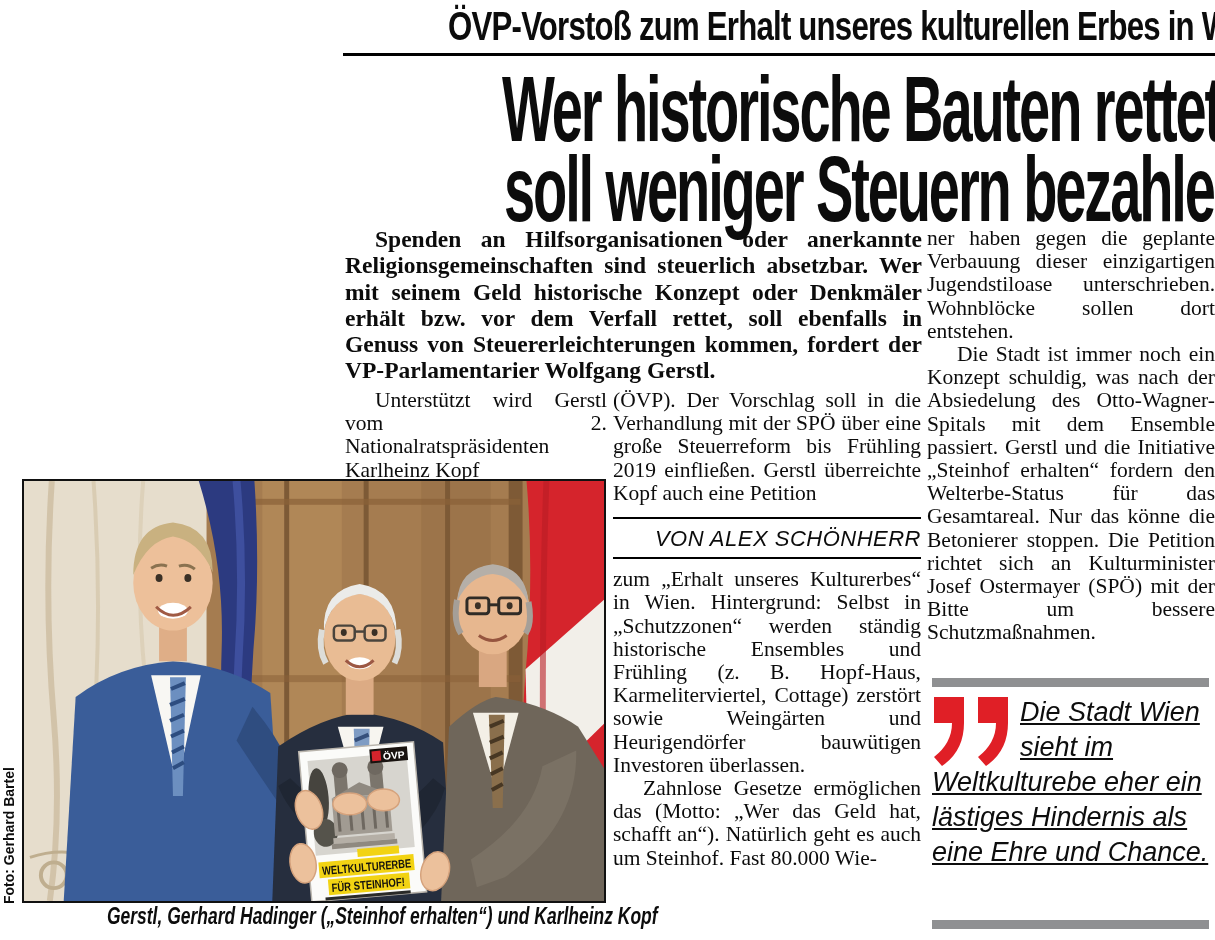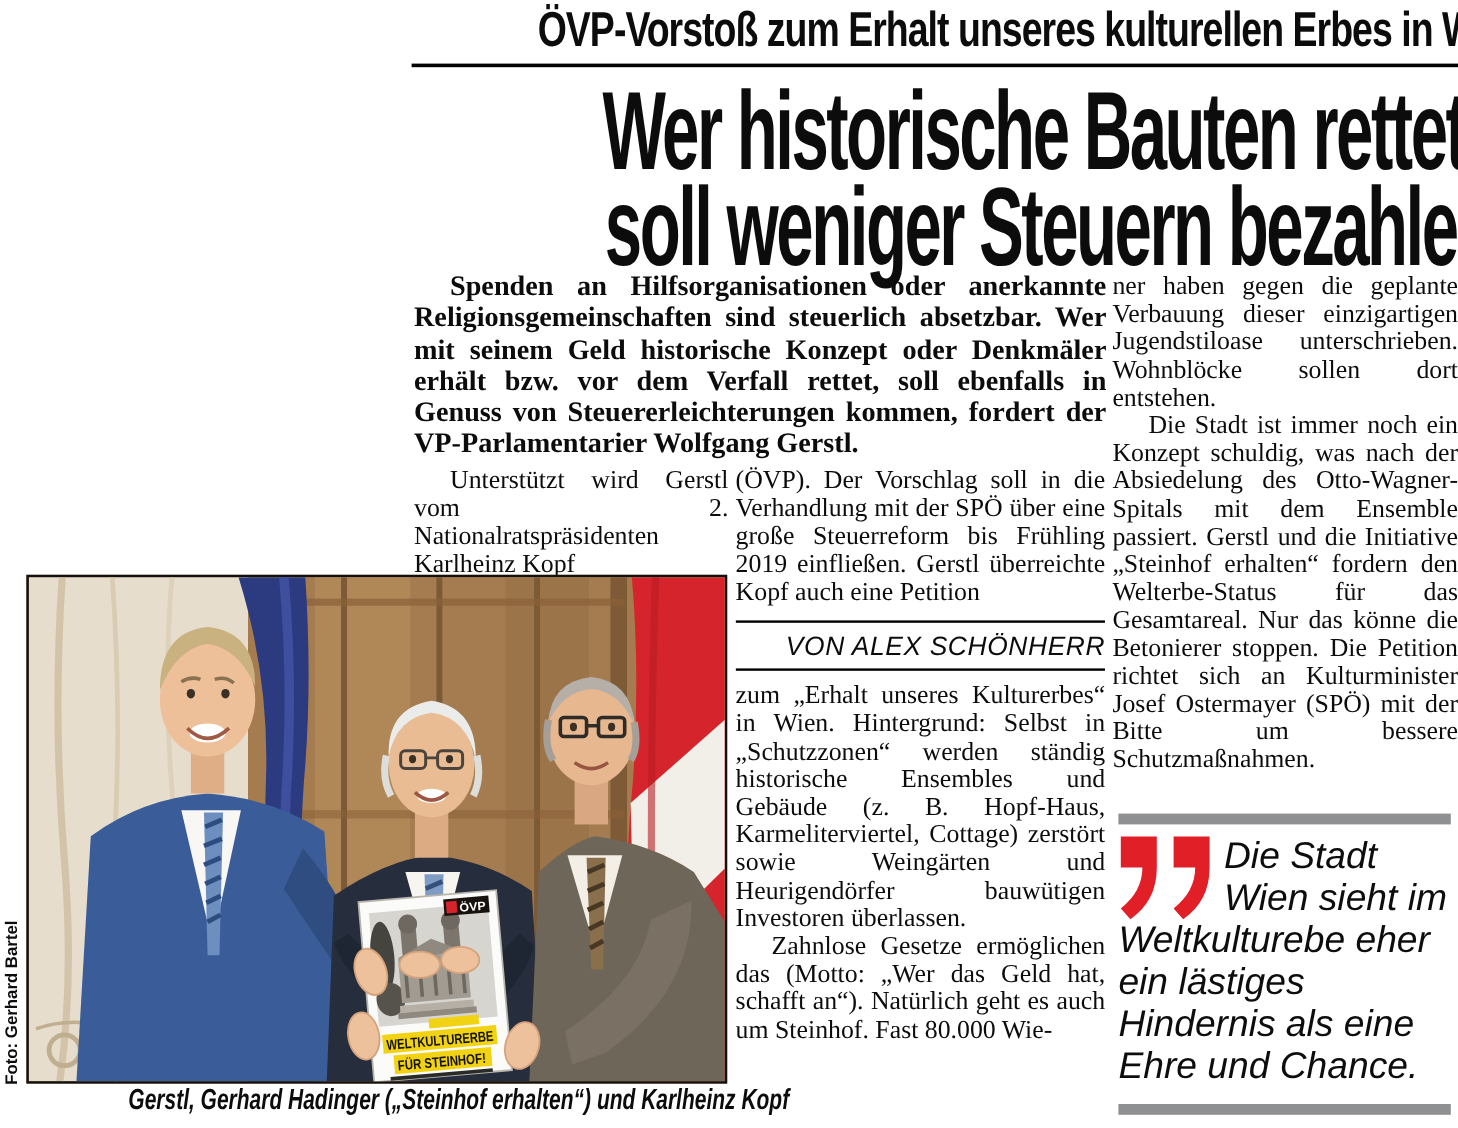--- a/index.html
+++ b/index.html
@@ -47,21 +47,21 @@
   .credit{position:absolute;left:1px;top:744px;height:160px;
           writing-mode:vertical-rl;transform:rotate(180deg);
           font-family:"Liberation Sans",sans-serif;font-weight:700;font-size:14px;}
 
   
   .pullquote{position:absolute;left:932px;top:678px;width:277px;height:252px;
              font-family:"Liberation Sans",sans-serif;}
   .pq-bar{position:absolute;left:0;right:0;height:9px;background:#8f9092;}
   .pq-bar-top{top:0;} .pq-bar-bottom{top:242px;}
   .pq-quote{position:absolute;top:17px;left:0;right:0;font-style:italic;
-            font-size:31px;line-height:35px;color:#0d0d0d;}
+            font-size:27px;line-height:35px;color:#0d0d0d;text-decoration:underline;}
   .pq-mark{float:left;width:84px;height:70px;margin-right:4px;}
   .pq-attr{position:absolute;top:206px;left:14px;right:0;white-space:nowrap;}
   .pq-attr span{display:inline-block;font-weight:700;font-size:18px;letter-spacing:-0.3px;
             transform:scaleX(0.85);transform-origin:left center;}
 </style>
 </head>
 <body>
 
 <div class="page">
 
@@ -83,21 +83,21 @@
 
   <div class="col-left bodycol">
     <p class="indent">Unterstützt wird Gerstl vom 2. Nationalratspräsidenten Karlheinz Kopf</p>
   </div>
 
   <div class="col-mid bodycol">
     <p>(ÖVP). Der Vorschlag soll in die Verhandlung mit der SPÖ über eine große Steuerreform bis Frühling 2019 einfließen. Gerstl überreichte Kopf auch eine Petition</p>
     <div class="byline-block">
       <span>VON ALEX SCHÖNHERR</span>
     </div>
-    <p>zum „Erhalt unseres Kulturerbes“ in Wien. Hintergrund: Selbst in „Schutzzonen“ werden ständig historische Ensembles und Gebäude (z. B. Hopf-Haus, Karmeliterviertel, Cottage) zerstört sowie Weingärten und Heurigendörfer bauwütigen Investoren überlassen.</p>
+    <p>zum „Erhalt unseres Kulturerbes“ in Wien. Hintergrund: Selbst in „Schutzzonen“ werden ständig historische Ensembles und Frühling (z. B. Hopf-Haus, Karmeliterviertel, Cottage) zerstört sowie Weingärten und Heurigendörfer bauwütigen Investoren überlassen.</p>
     <p class="indent">Zahnlose Gesetze ermöglichen das (Motto: „Wer das Geld hat, schafft an“). Natürlich geht es auch um Steinhof. Fast 80.000 Wie-</p>
   </div>
 
   <div class="col-right bodycol">
     <p>ner haben gegen die geplante Verbauung dieser einzigartigen Jugendstiloase unterschrieben. Wohnblöcke sollen dort entstehen.</p>
     <p class="indent">Die Stadt ist immer noch ein Konzept schuldig, was nach der Absiedelung des Otto-Wagner-Spitals mit dem Ensemble passiert. Gerstl und die Initiative „Steinhof erhalten“ fordern den Welterbe-Status für das Gesamtareal. Nur das könne die Betonierer stoppen. Die Petition richtet sich an Kulturminister Josef Ostermayer (SPÖ) mit der Bitte um bessere Schutzmaßnahmen.</p>
   </div>
 
   <div class="photo">
     <svg viewBox="0 0 584 424" xmlns="http://www.w3.org/2000/svg" preserveAspectRatio="none">

